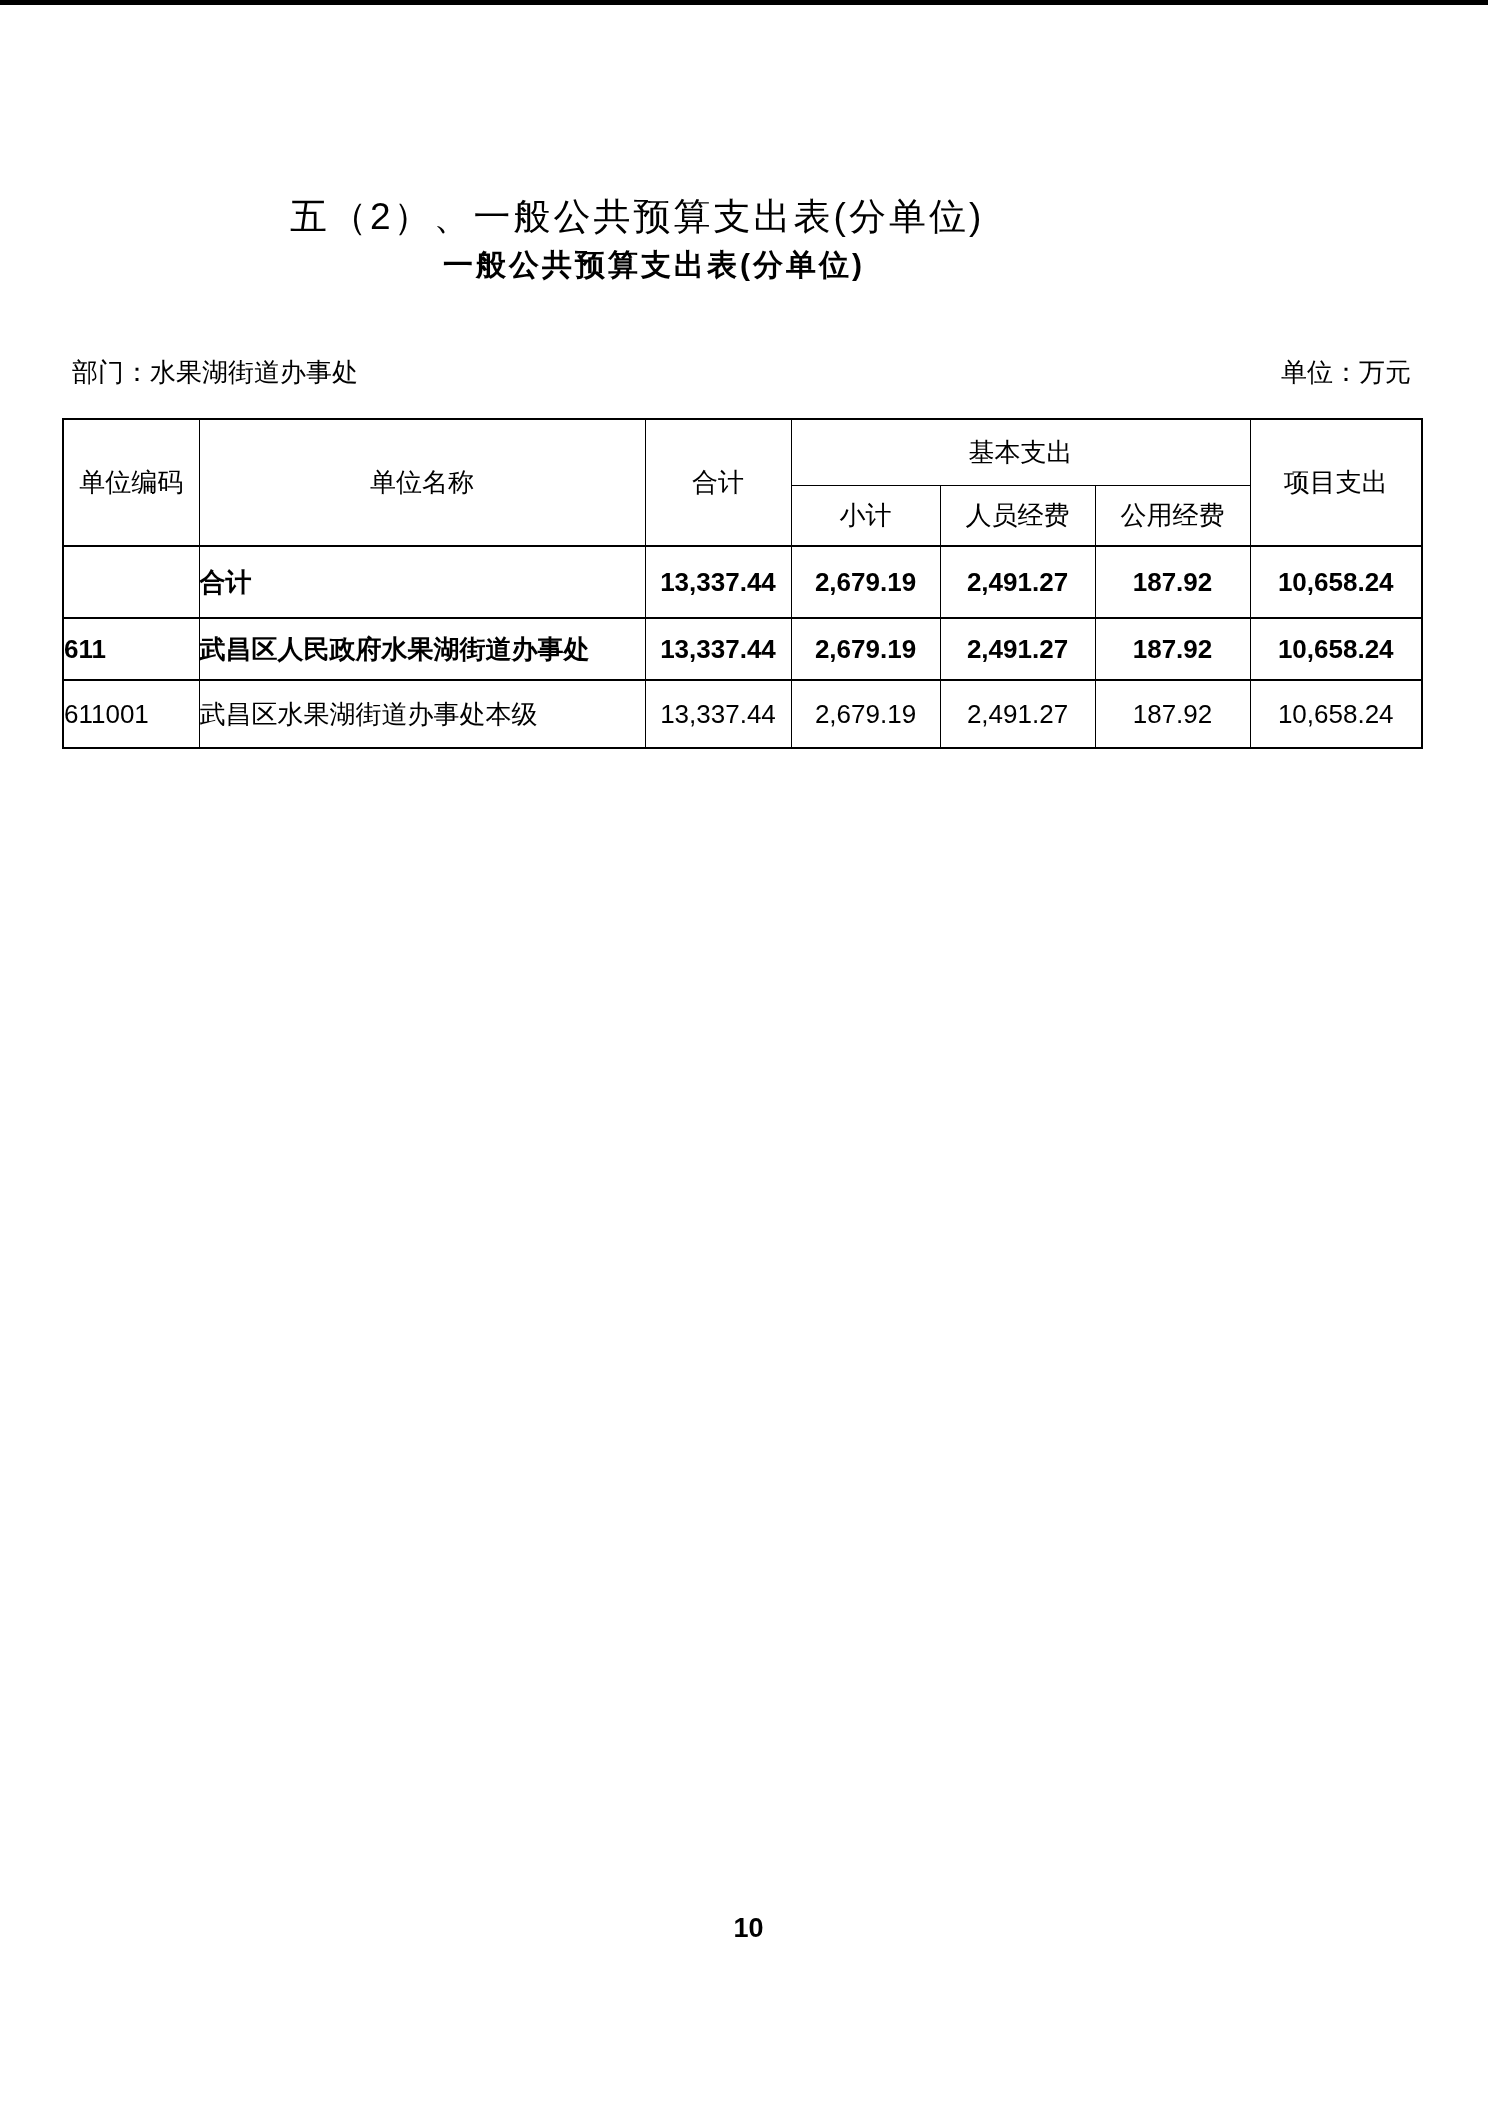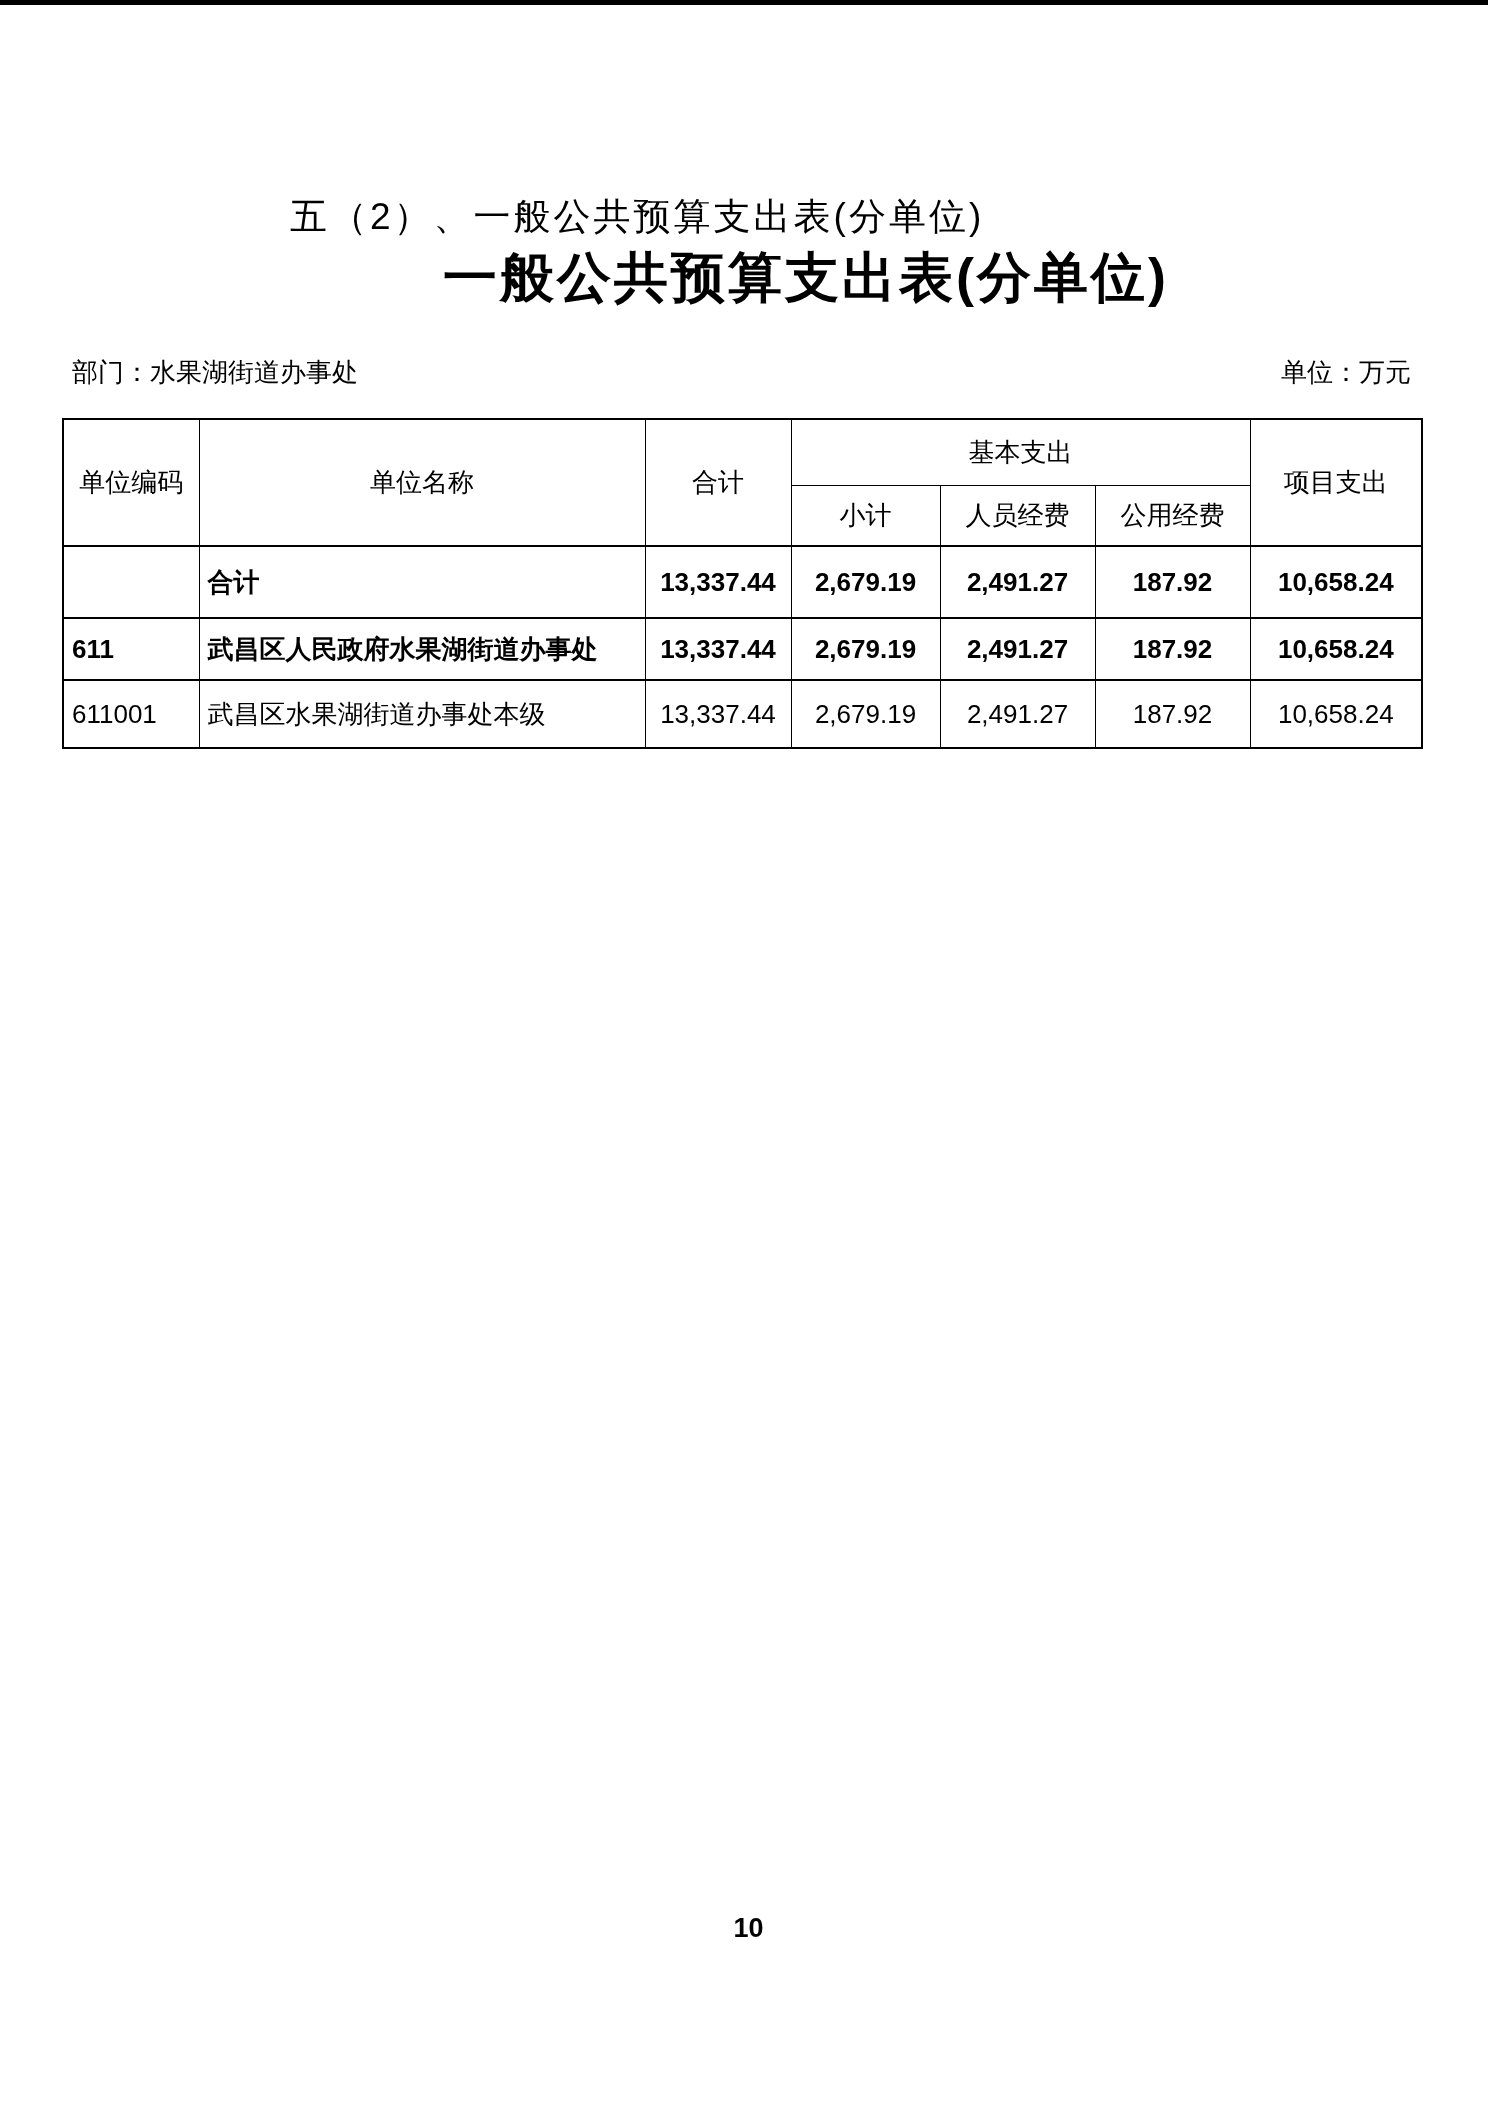--- a/index.html
+++ b/index.html
@@ -17,21 +17,21 @@
     background: #000;
   }
   .section-heading {
     position: absolute; left: 290px; top: 197px;
     font-size: 37px; font-weight: 400;
     letter-spacing: 3px; white-space: nowrap;
     line-height: 1.1;
   }
   .table-title {
     position: absolute; left: 443px; top: 248px;
-    font-size: 54px; font-weight: 700;
+    font-size: 30px; font-weight: 700;
     letter-spacing: 3px; white-space: nowrap;
     line-height: 1.1;
   }
   .dept-label {
     position: absolute; left: 72px; top: 355px;
     font-size: 26px; white-space: nowrap;
   }
   .unit-label {
     position: absolute; right: 77px; top: 355px;
     font-size: 26px; white-space: nowrap;
@@ -39,21 +39,21 @@
   table.budget {
     position: absolute; left: 62px; top: 418px;
     width: 1359px;
     border-collapse: collapse;
     table-layout: fixed;
     font-size: 26px;
     border: 2px solid #000;
   }
   table.budget th, table.budget td {
     border: 1px solid #000;
-    padding: 8px;
+    padding: 0;
     vertical-align: middle;
     overflow: hidden;
     white-space: nowrap;
   }
   table.budget th {
     font-weight: 400;
     text-align: center;
   }
   .hb { border-bottom-width: 2px !important; }
   tr.r-bold td { font-weight: 700; }

